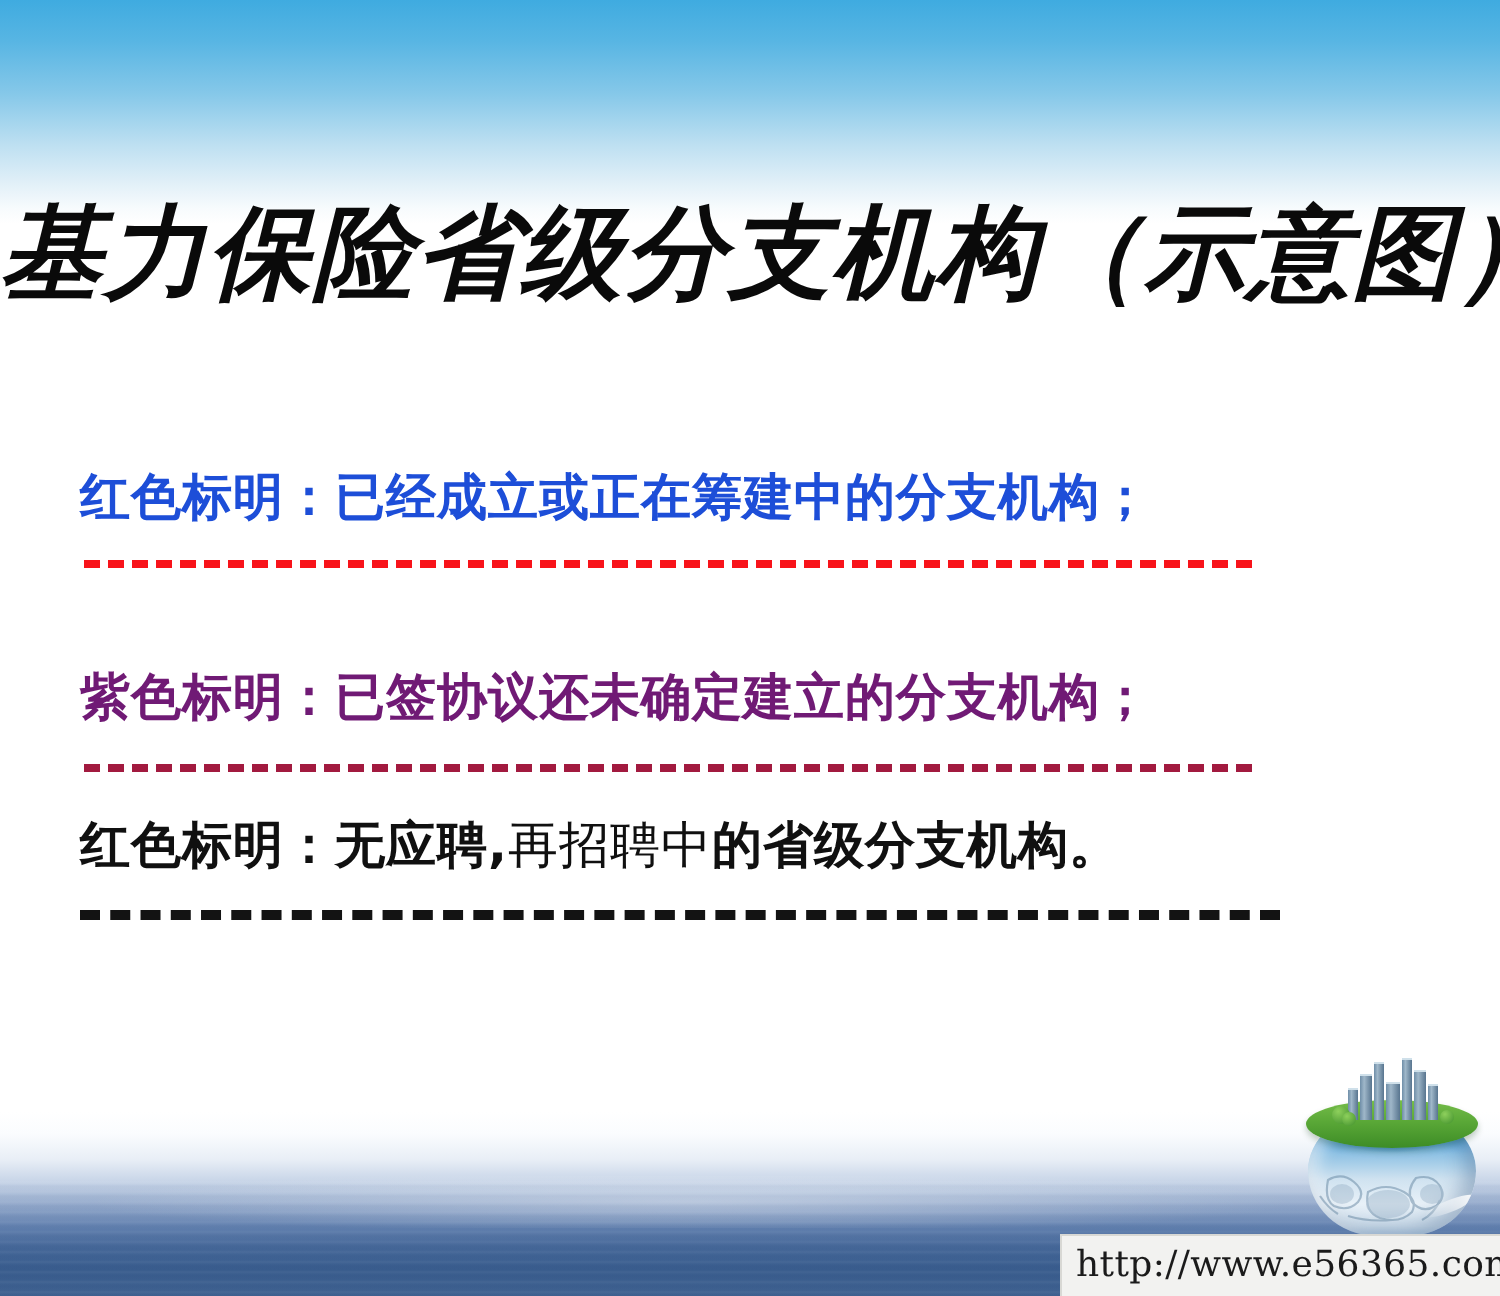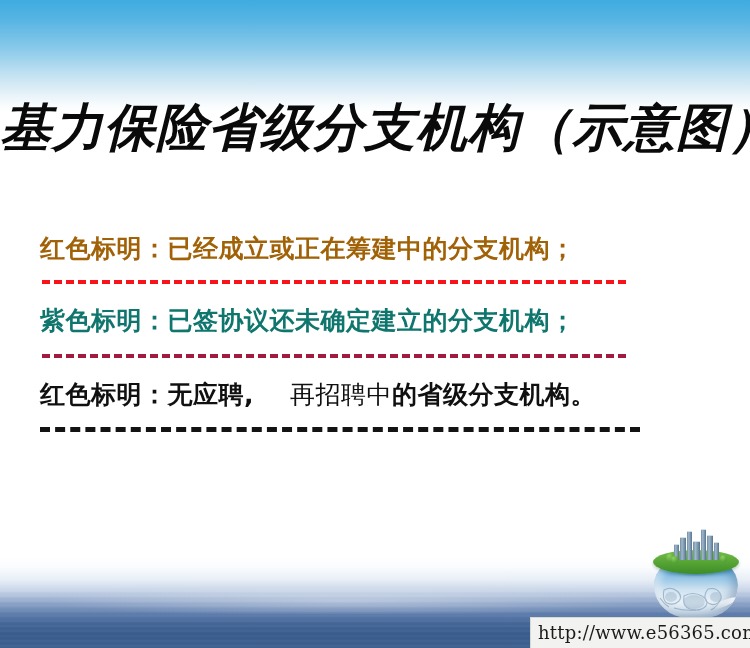--- a/index.html
+++ b/index.html
@@ -107,27 +107,26 @@
     position: relative;
   }
   .legend-text {
     font-family: "DejaVu Sans", "Liberation Sans", sans-serif;
     font-weight: bold;
     font-size: 25px;
     letter-spacing: 0.5px;
     white-space: nowrap;
     line-height: 1.05;
   }
-  .legend-text.red    { color: #a16207; }
-  .legend-text.purple { color: #0f766e; }
+  .legend-text.red    { color: #1d4ed8; }
+  .legend-text.purple { color: #701a75; margin-top: 28px; }
   .legend-text.black  { color: #101010; }
 
   .legend-text .light {
     font-weight: normal;
-    margin-left: 36px;
   }
 
   .rule {
     height: 0;
     border-top-style: dashed;
   }
   .rule.red {
     margin-top: 18px;
     margin-left: 2px;
     width: 584px;

